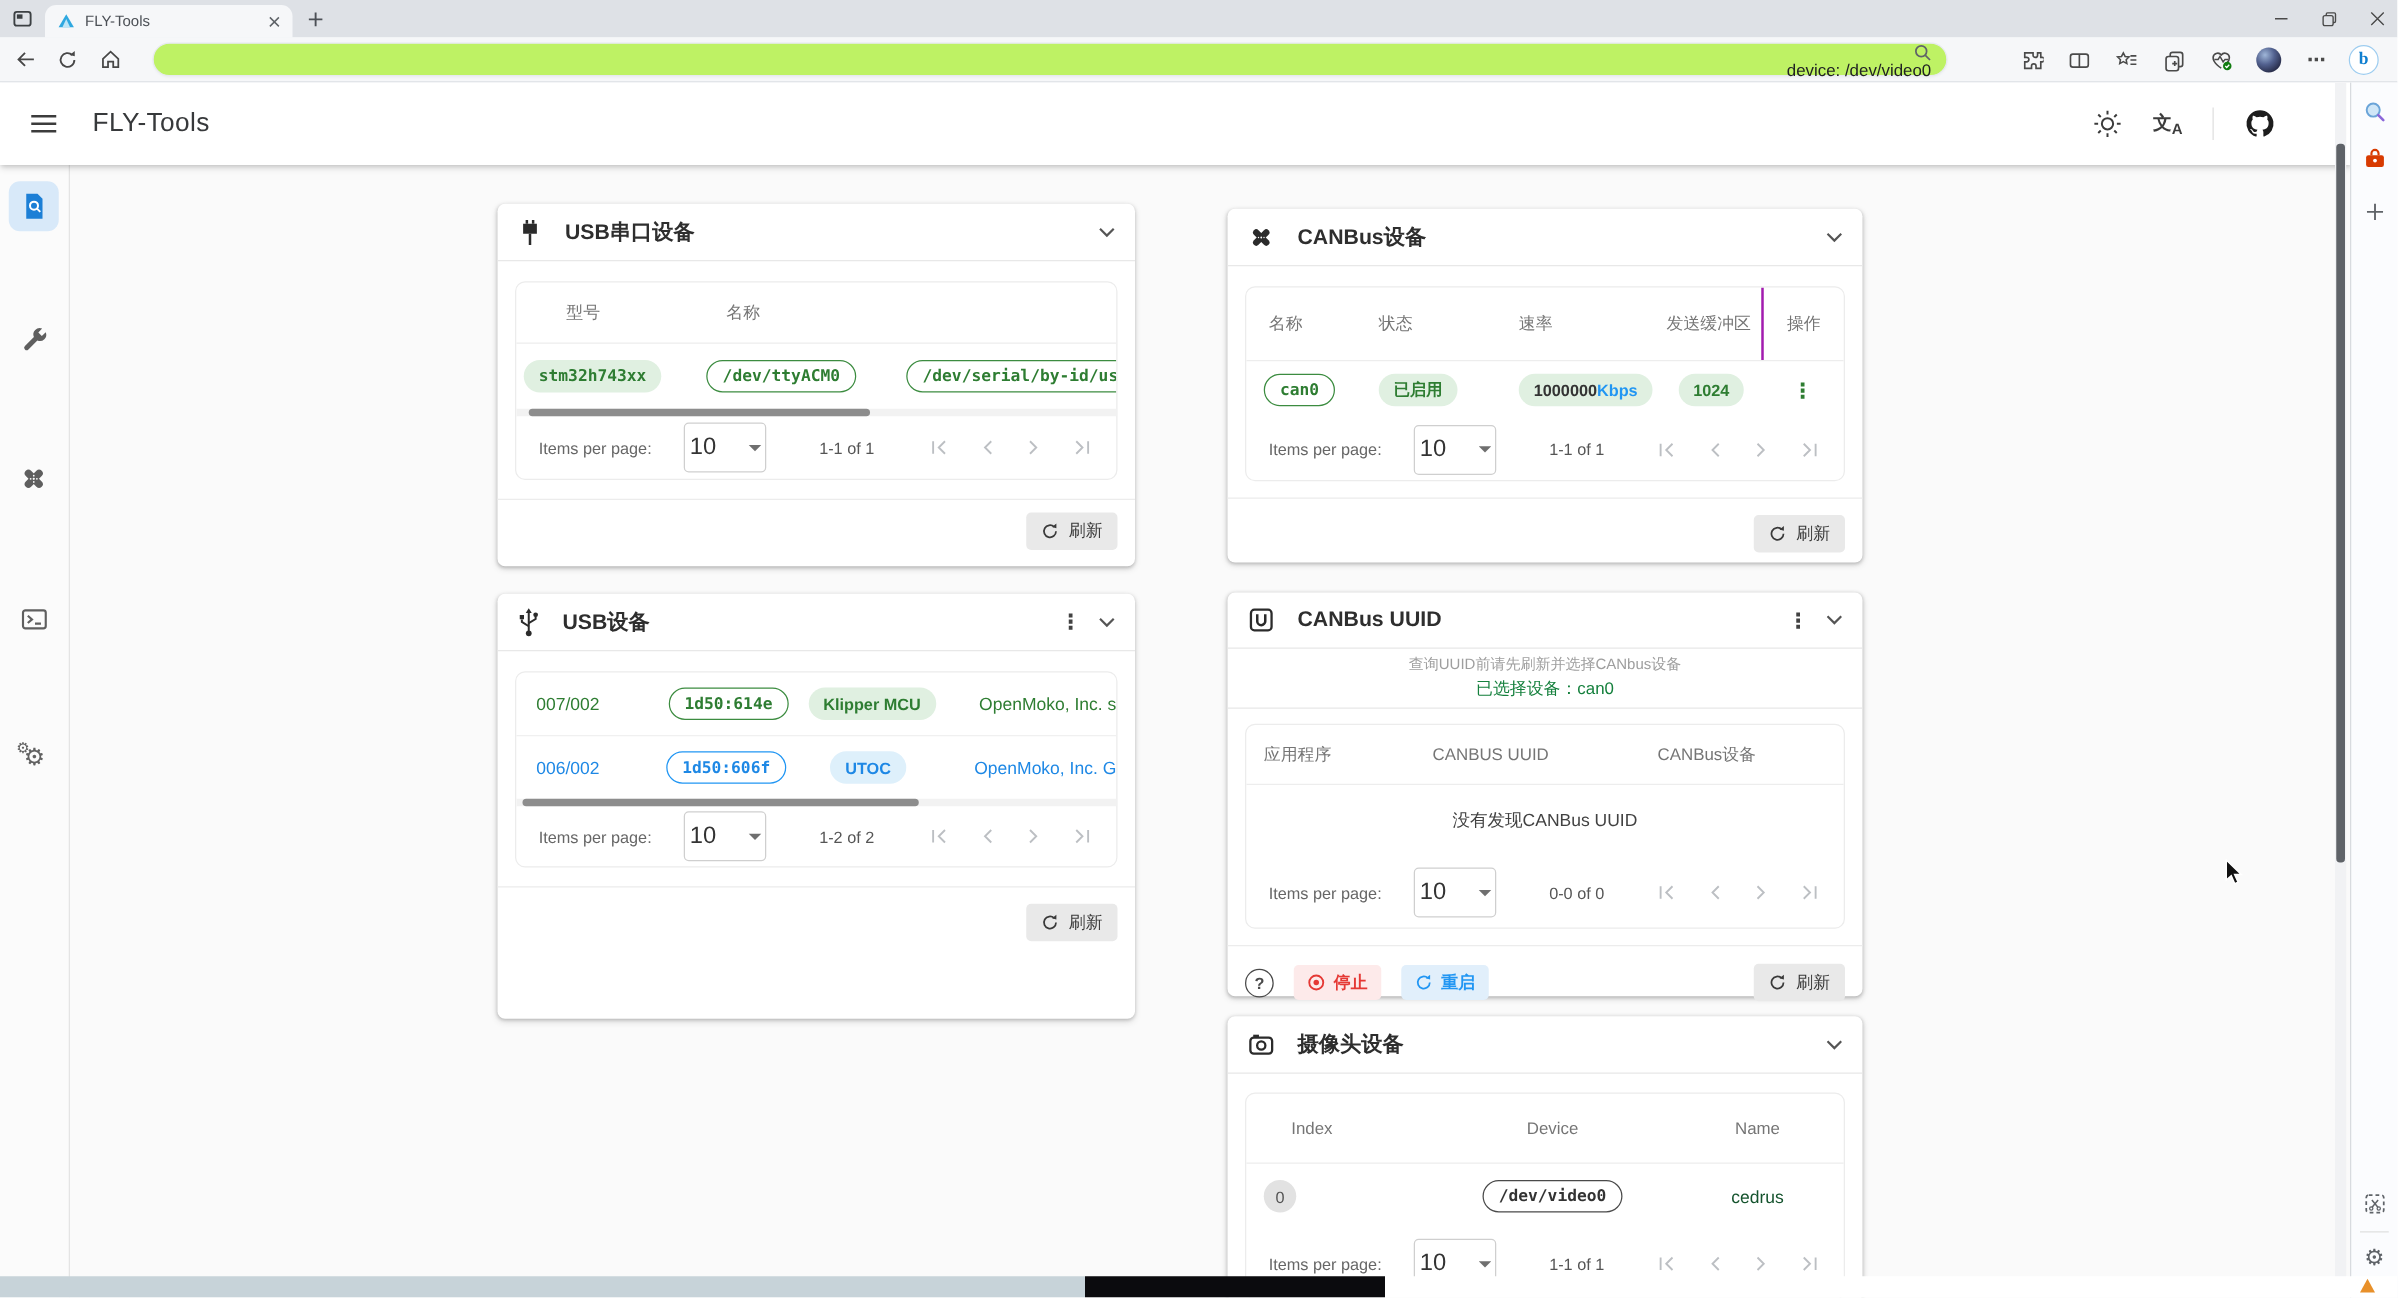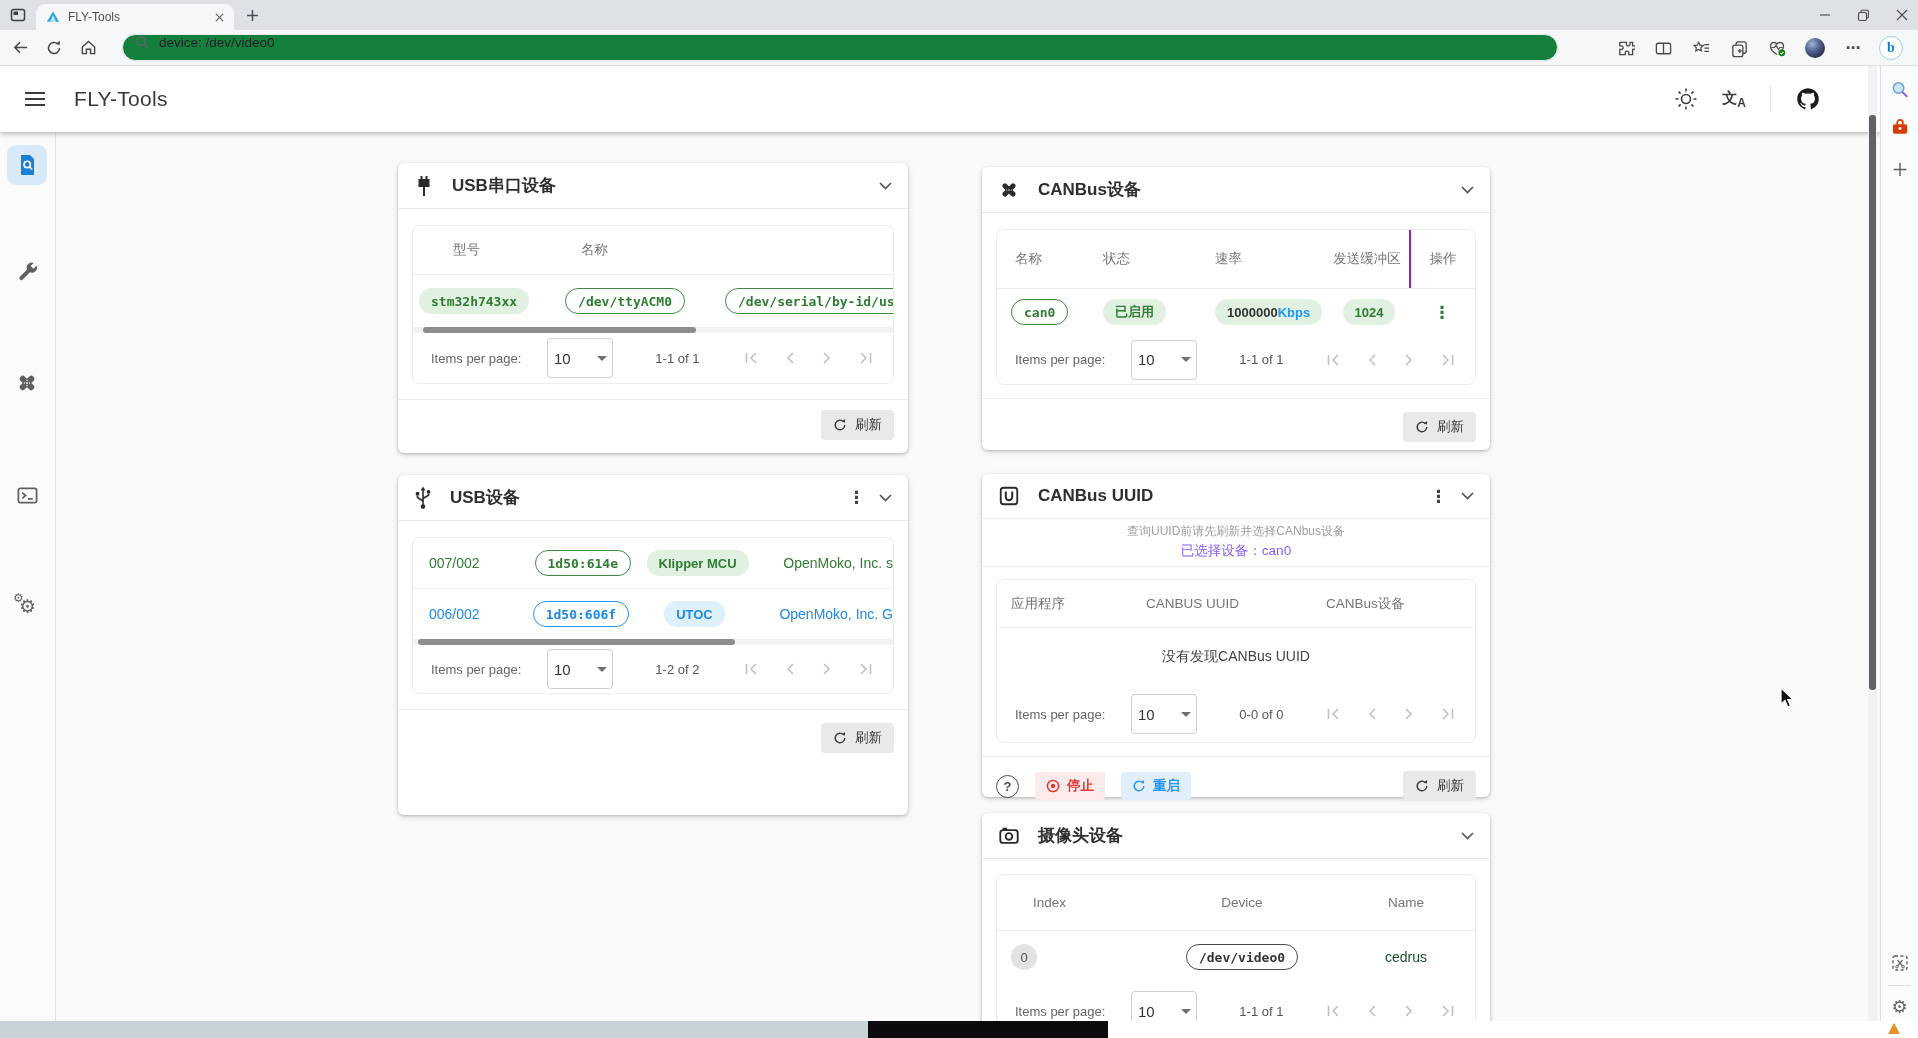--- a/index.html
+++ b/index.html
@@ -10,23 +10,23 @@
 
   
   #tabstrip{position:absolute;left:0;top:0;width:1918px;height:30px;background:#dee1e6;}
   #tab{position:absolute;left:36px;top:4px;width:198px;height:26px;background:#f6f7f9;
        border-radius:9px 9px 0 0;display:flex;align-items:center;padding:0 10px;box-sizing:border-box;}
   #tab .ttl{font-size:12px;color:#4c5056;margin-left:8px;flex:1;white-space:nowrap;overflow:hidden;}
   #wincontrols{position:absolute;right:6px;top:0;height:30px;display:flex;align-items:center;gap:26px;padding-right:4px;}
   #toolbar{position:absolute;left:0;top:30px;width:1918px;height:36px;background:#f6f7f9;
            border-bottom:1px solid #dcdfe3;box-sizing:border-box;display:flex;align-items:center;}
   .tb-ic{width:24px;height:24px;display:flex;align-items:center;justify-content:center;margin:0 5px;}
-  #addressbar{position:absolute;left:122px;top:4px;width:1436px;height:27px;background:#15803d;
-              border:1px solid #e7eaee;border-radius:14px;display:flex;align-items:flex-start;
-              padding:0 12px;box-sizing:border-box;box-shadow:0 1px 2px rgba(0,0,0,.04);}
+  #addressbar{position:absolute;left:122px;top:4px;width:1436px;height:27px;background:#bef264;
+              border:1px solid #e7eaee;border-radius:14px;display:flex;align-items:flex-end;
+              padding:0 12px;box-sizing:border-box;box-shadow:0 1px 2px rgba(0,0,0,.04);flex-direction:column;}
   #addressbar .url{font-size:13.5px;color:#202124;margin-left:10px;}
   #tb-right{position:absolute;right:8px;top:0;height:36px;display:flex;align-items:center;}
   #tb-right .tb-ic{margin:0 7px;}
   .avatar{width:20px;height:20px;border-radius:50%;
           background:radial-gradient(circle at 35% 30%,#9fb6d8 0%,#52618f 40%,#2a2f4d 75%,#14162b 100%);}
   .bing{width:22px;height:22px;border-radius:50%;background:#fff;border:1.5px solid #9ecdf0;
         display:flex;align-items:center;justify-content:center;color:#0f7fd0;
         font-weight:bold;font-size:14px;font-family:"Liberation Serif",serif;}
 
   
@@ -61,21 +61,21 @@
   .mono{font-family:"DejaVu Sans Mono","Liberation Mono",monospace;}
   .chip-gf{background:#e0f0e1;color:#2e7d32;}
   .chip-go{border:1.6px solid #3c8c40;color:#2e7d32;background:#fff;}
   .chip-bf{background:#def0fb;color:#1e88e5;}
   .chip-bo{border:1.6px solid #2196f3;color:#1e88e5;background:#fff;}
   .chip-ko{border:1.6px solid #4a4a4a;color:#333;background:#fff;}
   .hscroll{height:6px;background:#f2f2f2;position:relative;}
   .hscroll i{position:absolute;top:0;height:6px;background:#8d8d8d;border-radius:3px;}
   .pgn{display:flex;align-items:center;font-size:13px;color:#666;padding:0 14px 0 18px;}
   .pgn-select{display:inline-flex;align-items:center;justify-content:center;gap:26px;width:64px;height:38px;
-              border:1px solid #cfcfcf;border-radius:4px;margin-left:26px;font-size:15px;color:#333;}
+              border:1px solid #cfcfcf;border-radius:4px;margin-left:26px;font-size:19px;color:#333;}
   .caret{width:0;height:0;border-left:5px solid transparent;border-right:5px solid transparent;
          border-top:5px solid #6f6f6f;}
   .pgn-range{margin-left:42px;color:#555;}
   .pgn-nav{margin-left:auto;display:flex;align-items:center;gap:27px;padding-right:6px;}
   .pgn-nav svg{stroke:#bcbfc3;fill:none;stroke-width:1.5;}
   .card-foot{border-top:1px solid #ececec;display:flex;align-items:center;padding:0 14px;}
   .btn-refresh{display:inline-flex;align-items:center;gap:8px;margin-left:auto;background:#e9e9e9;
                border:none;border-radius:4px;height:30px;padding:0 12px;font-size:13.5px;color:#3a3a3a;
                font-family:inherit;font-weight:500;}
   .btn-chip{display:inline-flex;align-items:center;gap:7px;border:none;border-radius:4px;height:28px;
@@ -522,21 +522,21 @@
         </svg>
       <h2>CANBus UUID</h2>
       <span class="spacer"></span>
       <span class="kebab">⋮</span>
       <svg width="13" height="8" viewBox="0 0 13 8">
           <path d="M1 1l5.5 5.5L12 1" fill="none" stroke="#555" stroke-width="1.7"></path>
         </svg>
     </header>
     <div class="note" style="padding:4px 0 6px;border-bottom:1px solid #e8e8e8">
       <div style="font-size:12px;color:#9e9e9e">查询UUID前请先刷新并选择CANbus设备</div>
-      <div style="font-size:13.5px;color:#8b5cf6;margin-top:2px">已选择设备：can0</div>
+      <div style="font-size:13.5px;color:#15803d;margin-top:2px">已选择设备：can0</div>
     </div>
     <div class="tbox" style="margin-top:12px">
       <div class="thead" style="height:47px">
         <span style="padding-left:14px;width:135px">应用程序</span>
         <span style="width:180px">CANBUS UUID</span>
         <span>CANBus设备</span>
       </div>
       <div style="height:58px;display:flex;align-items:center;justify-content:center;font-size:14px;color:#424242">没有发现CANBus UUID</div>
       <div class="pgn" style="height:56px">
         <span>Items per page:</span>

